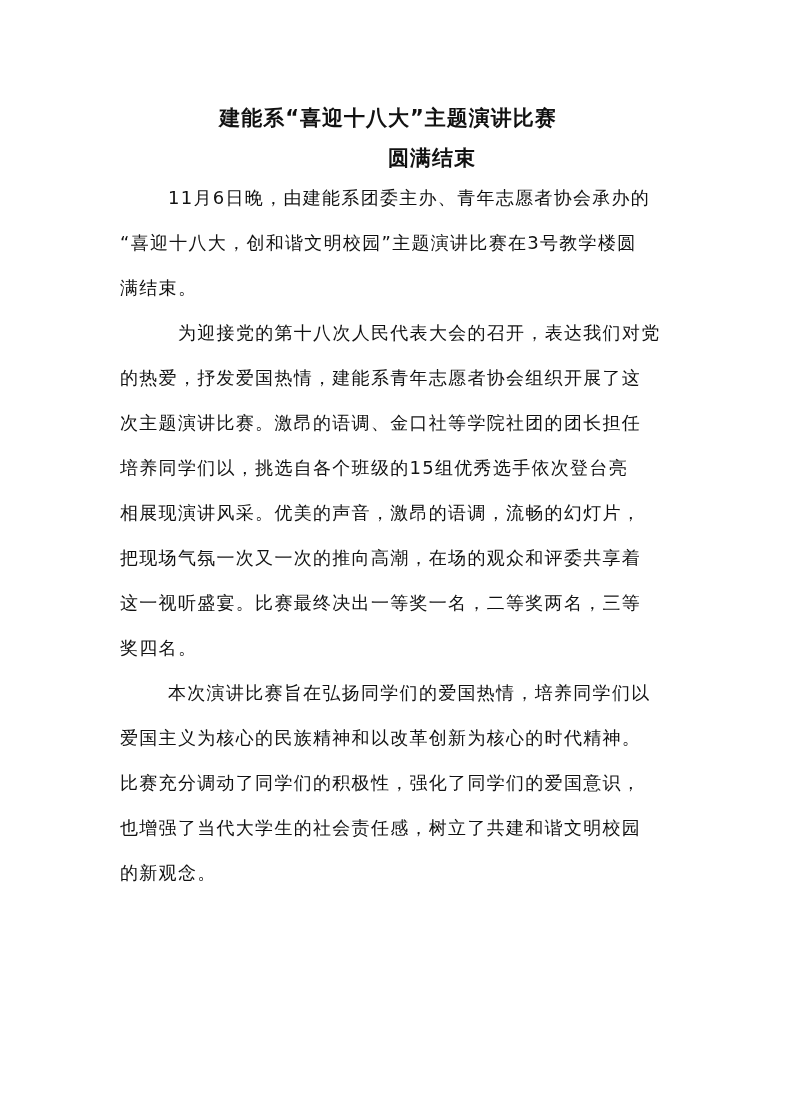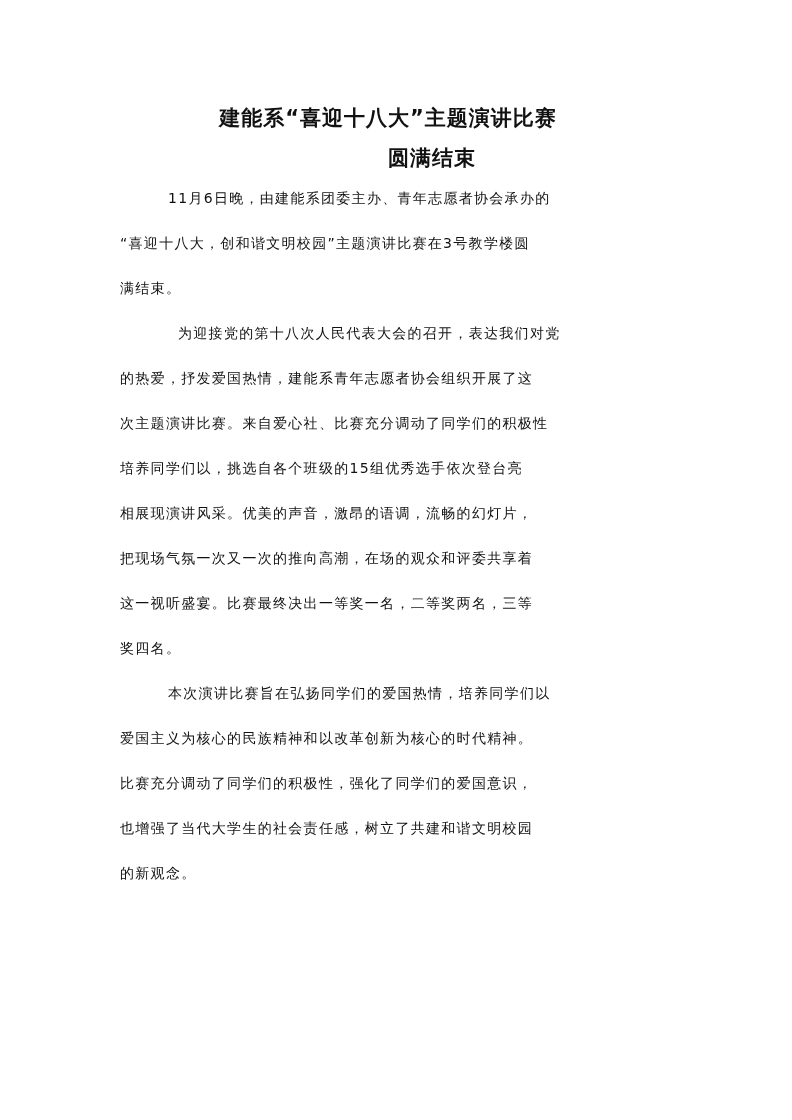--- a/index.html
+++ b/index.html
@@ -32,42 +32,42 @@
       letter-spacing: 1px;
       white-space: nowrap;
       font-family: "DejaVu Sans", "Liberation Sans", sans-serif;
     }
     .title.line1 { top: 104px; }
     .title.line2 { top: 144px; padding-left: 44px; }
     .line {
       position: absolute;
       left: 120px;
       width: 560px;
-      font-size: 14px;
+      font-size: 18px;
       line-height: 24px;
       white-space: nowrap;
       letter-spacing: 1.3px;
       font-family: "DejaVu Sans", "Liberation Sans", sans-serif;
     }
     .indent { left: 168px; }
   </style>
 </head>
 <body>
 
 <div class="page">
   <div class="title line1">建能系“喜迎十八大”主题演讲比赛</div>
   <div class="title line2">圆满结束</div>
 
   <div class="line indent" style="top:186px;">11月6日晚，由建能系团委主办、青年志愿者协会承办的</div>
   <div class="line" style="top:231px;">“喜迎十八大，创和谐文明校园”主题演讲比赛在3号教学楼圆</div>
   <div class="line" style="top:276px;">满结束。</div>
 
   <div class="line indent" style="top:321px;margin-left:10px;">为迎接党的第十八次人民代表大会的召开，表达我们对党</div>
   <div class="line" style="top:366px;">的热爱，抒发爱国热情，建能系青年志愿者协会组织开展了这</div>
-  <div class="line" style="top:411px;">次主题演讲比赛。来自爱心社、比赛充分调动了同学们的积极性</div>
+  <div class="line" style="top:411px;">次主题演讲比赛。激昂的语调、金口社等学院社团的团长担任</div>
   <div class="line" style="top:456px;">培养同学们以，挑选自各个班级的15组优秀选手依次登台亮</div>
   <div class="line" style="top:501px;">相展现演讲风采。优美的声音，激昂的语调，流畅的幻灯片，</div>
   <div class="line" style="top:546px;">把现场气氛一次又一次的推向高潮，在场的观众和评委共享着</div>
   <div class="line" style="top:591px;">这一视听盛宴。比赛最终决出一等奖一名，二等奖两名，三等</div>
   <div class="line indent" style="top:681px;">本次演讲比赛旨在弘扬同学们的爱国热情，培养同学们以</div>
 
   <div class="line" style="top:636px;">奖四名。</div>
   <div class="line" style="top:726px;">爱国主义为核心的民族精神和以改革创新为核心的时代精神。</div>
   <div class="line" style="top:771px;">比赛充分调动了同学们的积极性，强化了同学们的爱国意识，</div>
   <div class="line" style="top:816px;">也增强了当代大学生的社会责任感，树立了共建和谐文明校园</div>

